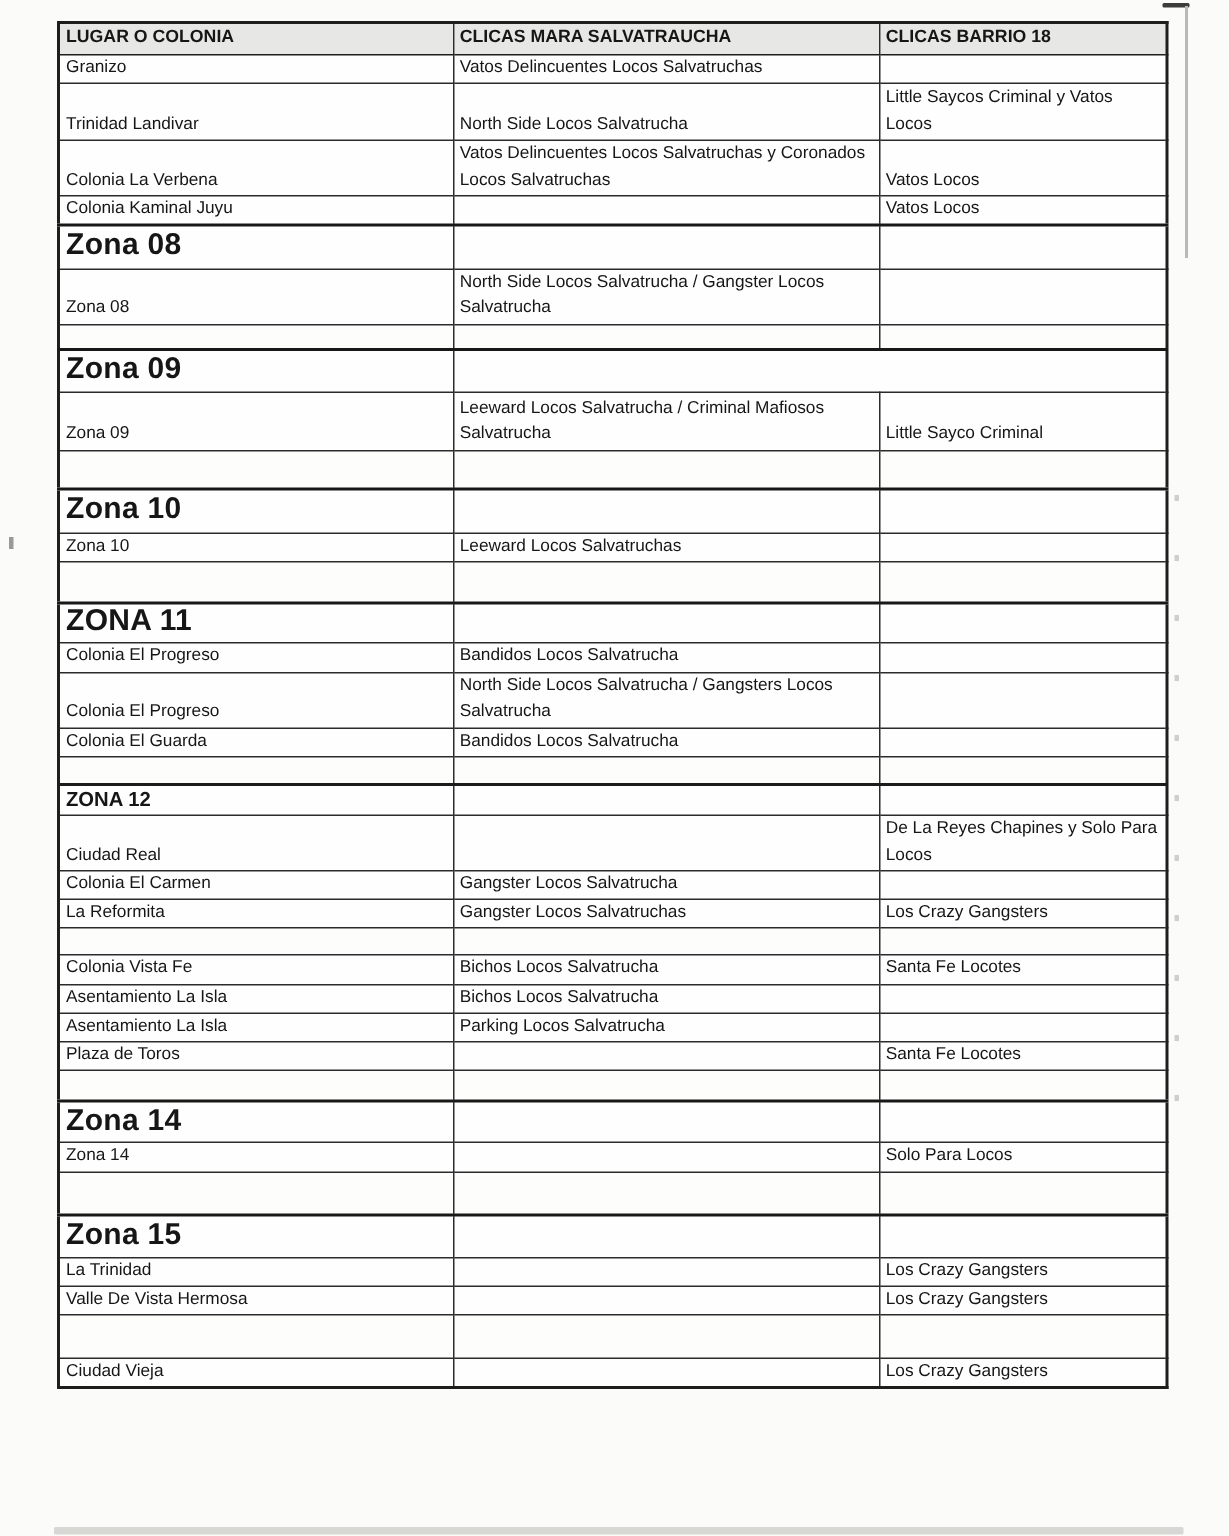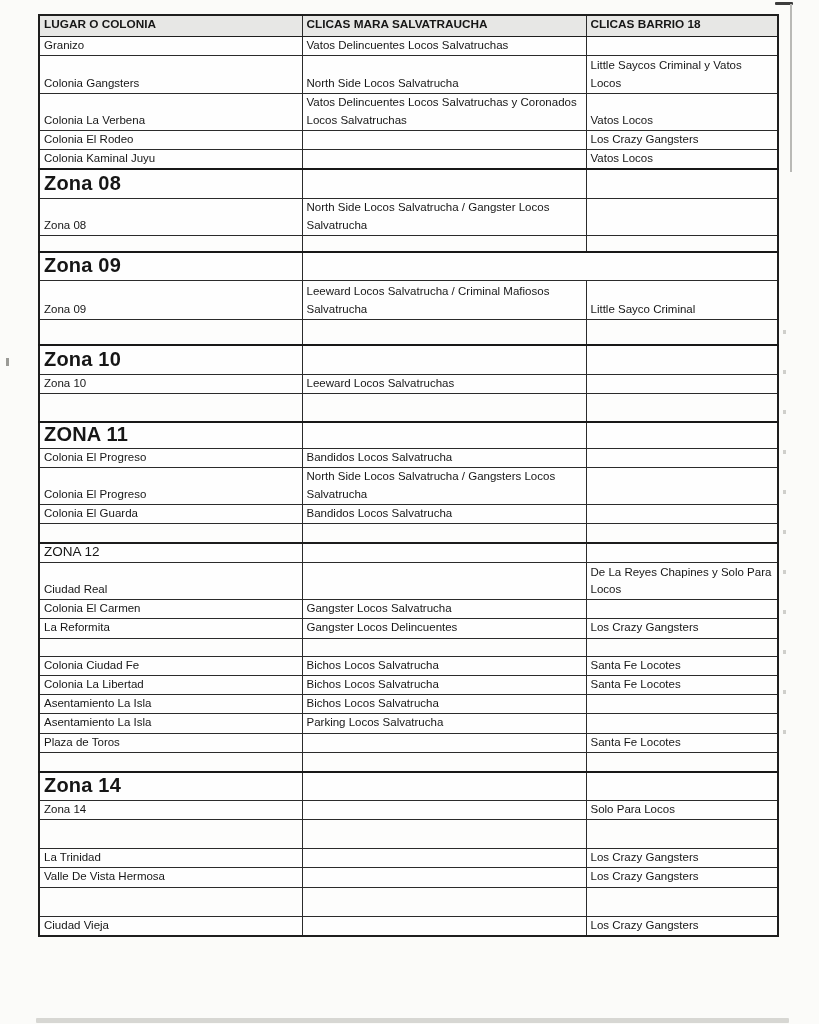--- a/index.html
+++ b/index.html
@@ -41,21 +41,21 @@
     padding-bottom:2px;
     border-bottom:1.8px solid #1e1e1e;
   }
   tr.zone-row{border-top:2.4px solid #181818;}
   tr.zone-row td{
     font-size:20px;font-weight:bold;vertical-align:middle;
     letter-spacing:.2px;padding-bottom:3px;line-height:1.1;
   }
   tr.zone-row-small{border-top:2px solid #1c1c1c;}
   tr.zone-row-small td{
-    font-size:13.5px;font-weight:normal;vertical-align:middle;line-height:1.1;
+    font-size:13.5px;font-weight:bold;vertical-align:middle;line-height:1.1;
   }
   tr.empty-row td{background:#fdfdfc;}
 
   
   .artifact{position:absolute;}
   .corner-mark{left:775px;top:2px;width:18px;height:3px;background:#3c3c3c;border-radius:1px;}
   .edge-line{left:790px;top:4px;width:2px;height:168px;background:#b9b9b6;}
   .edge-dashes{left:783px;top:330px;width:3px;height:420px;
     background:repeating-linear-gradient(to bottom,#cfcfcb 0 4px,transparent 4px 40px);}
   .left-tick{left:6px;top:358px;width:3px;height:8px;background:#9a9a96;}
@@ -85,33 +85,28 @@
         <th>CLICAS BARRIO 18</th>
       </tr>
     </thead>
     <tbody>
         <tr style="height: 18px;">
           <td>Granizo</td>
           <td>Vatos Delincuentes Locos Salvatruchas</td>
           <td></td>
         </tr>
         <tr style="height: 38px;">
-          <td>Colonia Gangsters</td>
+          <td>Trinidad Landivar</td>
           <td>North Side Locos Salvatrucha</td>
           <td>Little Saycos Criminal y Vatos Locos</td>
         </tr>
         <tr style="height: 37px;">
           <td>Colonia La Verbena</td>
           <td>Vatos Delincuentes Locos Salvatruchas y Coronados Locos Salvatruchas</td>
           <td>Vatos Locos</td>
-        </tr>
-        <tr style="height: 19px;">
-          <td>Colonia El Rodeo</td>
-          <td></td>
-          <td>Los Crazy Gangsters</td>
         </tr>
         <tr style="height: 19px;">
           <td>Colonia Kaminal Juyu</td>
           <td></td>
           <td>Vatos Locos</td>
         </tr>
         <tr class="zone-row" style="height: 29px;">
           <td>Zona 08</td>
           <td></td>
           <td></td>
@@ -190,38 +185,33 @@
           <td></td>
           <td>De La Reyes Chapines y Solo Para Locos</td>
         </tr>
         <tr style="height: 18px;">
           <td>Colonia El Carmen</td>
           <td>Gangster Locos Salvatrucha</td>
           <td></td>
         </tr>
         <tr style="height: 19px;">
           <td>La Reformita</td>
-          <td>Gangster Locos Delincuentes</td>
+          <td>Gangster Locos Salvatruchas</td>
           <td>Los Crazy Gangsters</td>
         </tr>
         <tr class="empty-row" style="height: 18px;">
           <td></td>
           <td></td>
           <td></td>
         </tr>
         <tr style="height: 18px;">
-          <td>Colonia Ciudad Fe</td>
+          <td>Colonia Vista Fe</td>
           <td>Bichos Locos Salvatrucha</td>
           <td>Santa Fe Locotes</td>
         </tr>
-        <tr style="height: 18px;">
-          <td>Colonia La Libertad</td>
-          <td>Bichos Locos Salvatrucha</td>
-          <td>Santa Fe Locotes</td>
-        </tr>
         <tr style="height: 19px;">
           <td>Asentamiento La Isla</td>
           <td>Bichos Locos Salvatrucha</td>
           <td></td>
         </tr>
         <tr style="height: 18px;">
           <td>Asentamiento La Isla</td>
           <td>Parking Locos Salvatrucha</td>
           <td></td>
         </tr>
@@ -243,20 +233,25 @@
         <tr style="height: 18px;">
           <td>Zona 14</td>
           <td></td>
           <td>Solo Para Locos</td>
         </tr>
         <tr class="empty-row" style="height: 29px;">
           <td></td>
           <td></td>
           <td></td>
         </tr>
+        <tr class="zone-row" style="height: 28px;">
+          <td>Zona 15</td>
+          <td></td>
+          <td></td>
+        </tr>
         <tr style="height: 17px;">
           <td>La Trinidad</td>
           <td></td>
           <td>Los Crazy Gangsters</td>
         </tr>
         <tr style="height: 18px;">
           <td>Valle De Vista Hermosa</td>
           <td></td>
           <td>Los Crazy Gangsters</td>
         </tr>

